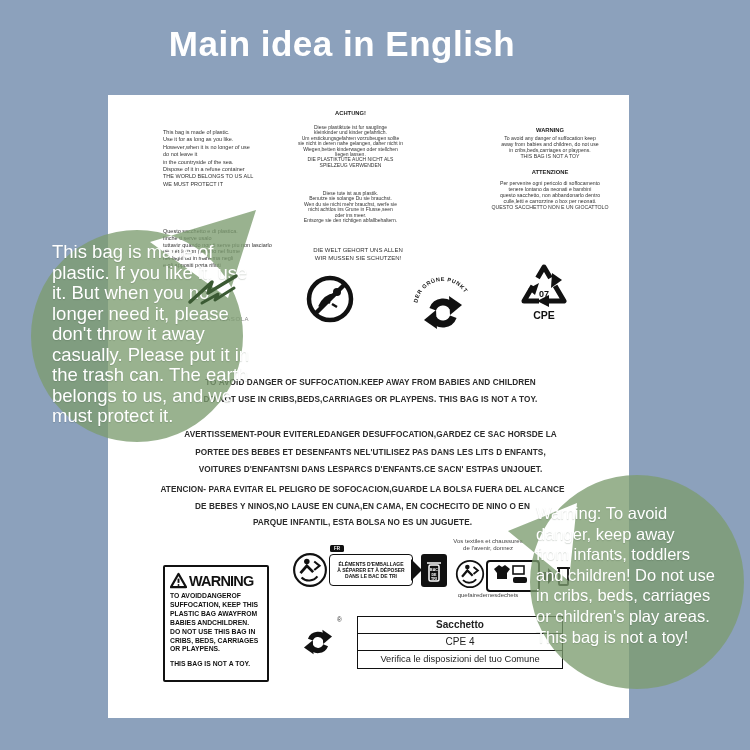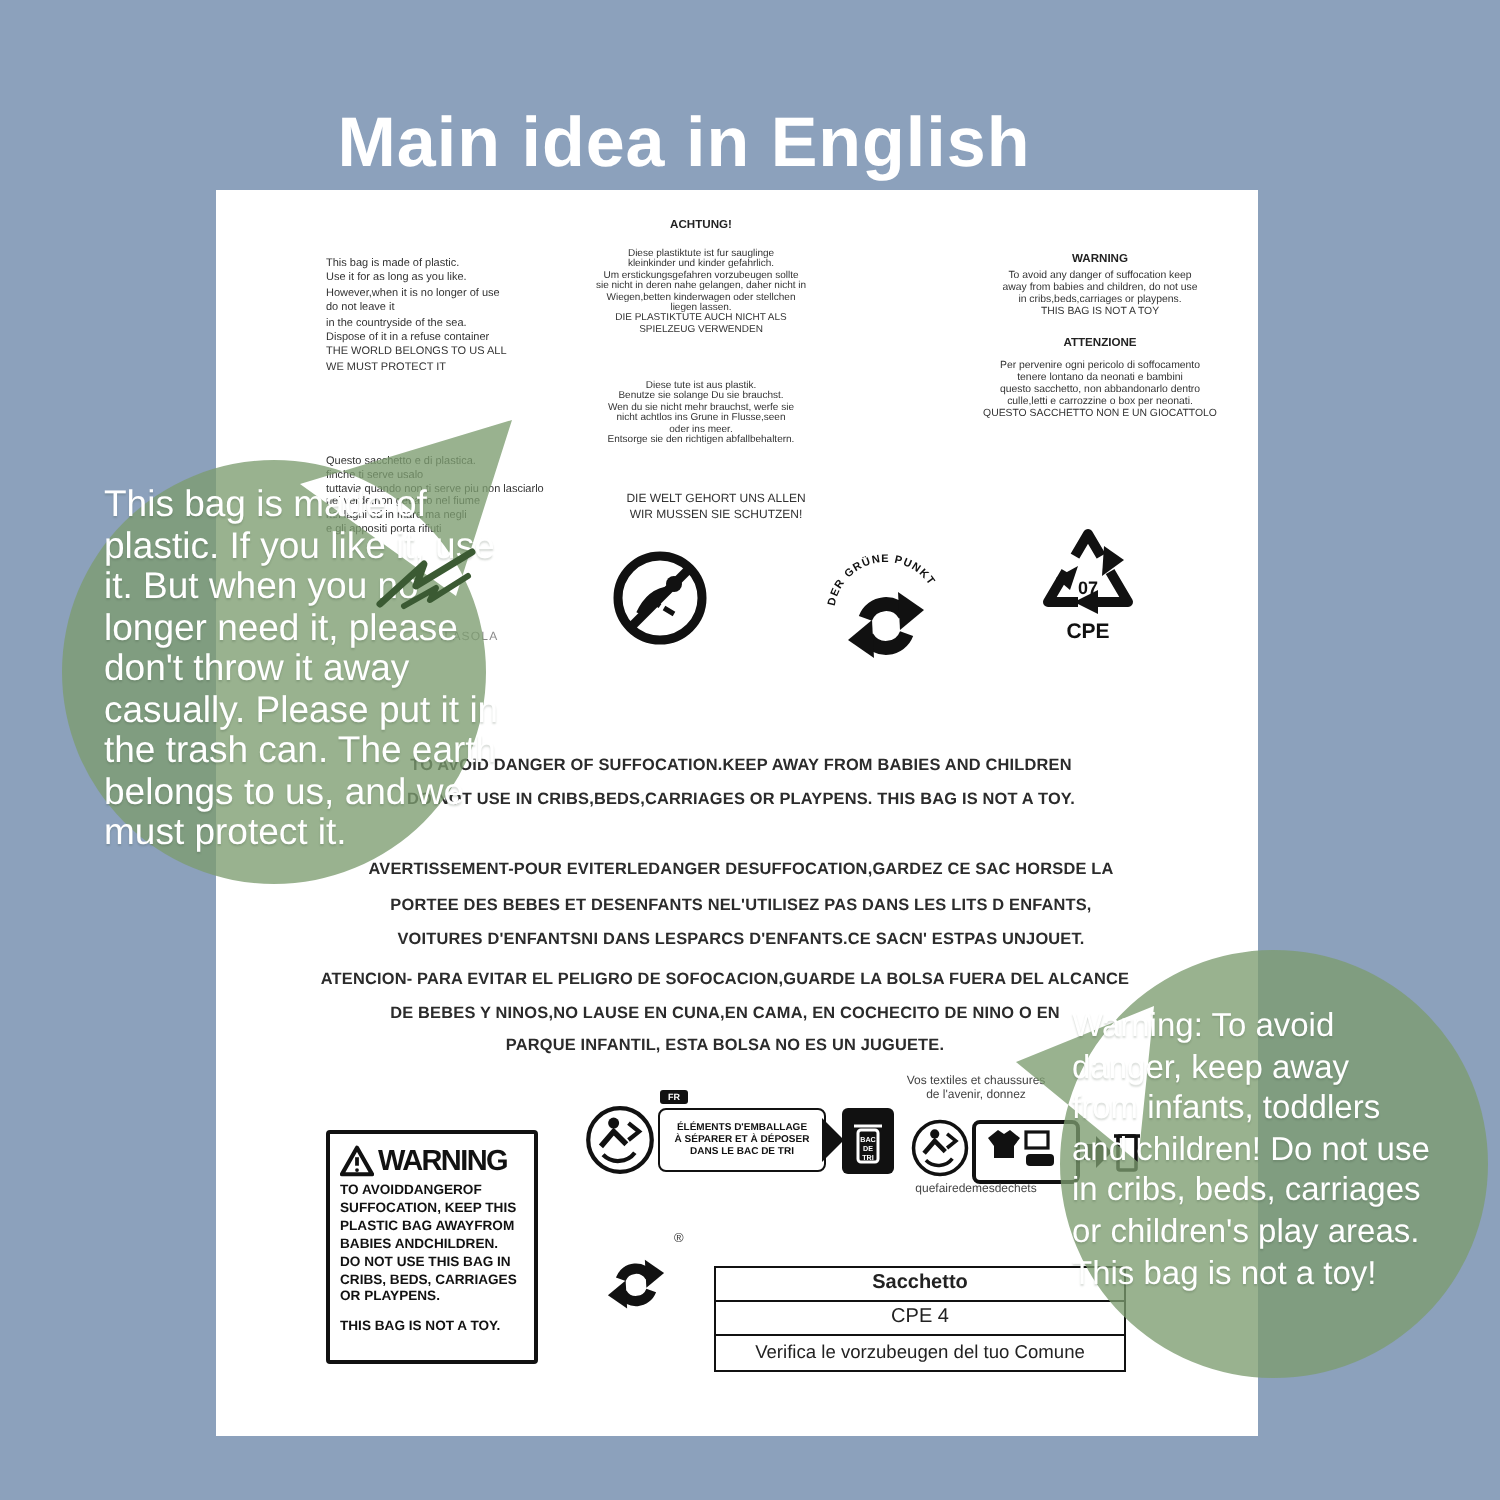--- a/index.html
+++ b/index.html
@@ -5,21 +5,21 @@
   html,body{margin:0;padding:0;}
   body{
     width:750px;height:750px;overflow:hidden;position:relative;
     background:#8ca1bc;
     font-family:"Liberation Sans","DejaVu Sans",sans-serif;
   }
   .abs{position:absolute;}
   .pre{white-space:pre-line;}
   .title{
     width:684px;text-align:center;top:24px;left:0;
-    color:#fff;font-size:35px;font-weight:bold;letter-spacing:.5px;margin-top:28px;
+    color:#fff;font-size:35px;font-weight:bold;letter-spacing:.5px;
   }
   .label{
     left:108px;top:95px;width:521px;height:623px;background:#fff;z-index:1;
     color:#2b2b2b;
   }
   .tinyL{font-size:5.5px;line-height:7.4px;color:#333;}
   .tinyIt{font-size:5.5px;line-height:6.8px;color:#333;}
   .deP{font-size:5px;line-height:5.4px;color:#333;}
   .warnP{font-size:5.2px;line-height:5.9px;color:#333;}
   .secT{font-size:5.8px;font-weight:bold;color:#222;}
@@ -214,24 +214,24 @@
   </div>
 
   <svg class="abs" style="left:193px;top:526px;" width="34" height="34" viewBox="8 22 46 40">
     <path d="M20.7,44.2 A11,11 0 0 1 40.5,42.5" fill="none" stroke="#111" stroke-width="7"></path>
     <polygon points="37,31 50,40 38,50" fill="#111"></polygon>
     <path d="M41.3,51.8 A11,11 0 0 1 21.5,53.5" fill="none" stroke="#111" stroke-width="7"></path>
     <polygon points="25,64 12,55 24,45" fill="#111"></polygon>
   </svg>
   <div class="abs" style="left:229px;top:521px;font-size:6.5px;color:#333;">®</div>
 
-  <div class="abs dtable" style="left:249px;top:538px;">
+  <div class="abs dtable" style="left:249px;top:521px;">
     <div class="trow">Sacchetto</div>
     <div class="trow">CPE 4</div>
-    <div class="trow small">Verifica le vorzubeugen del tuo Comune</div>
+    <div class="trow small">Verifica le disposizioni del tuo Comune</div>
   </div>
 </div>
 
 <svg class="abs" style="left:0;top:186px;z-index:5;" width="330" height="300" viewBox="0 0 330 300">
   <path fill="rgba(124,156,112,0.78)" fill-rule="nonzero" d="M 243 150 A 106 106 0 1 0 31 150 A 106 106 0 1 0 243 150 Z M 150 56 L 256 24 L 228 112 Z"></path>
 </svg>
 <div class="abs bubtxt bubL pre">This bag is made of
 plastic. If you like it, use
 it. But when you no
 longer need it, please

